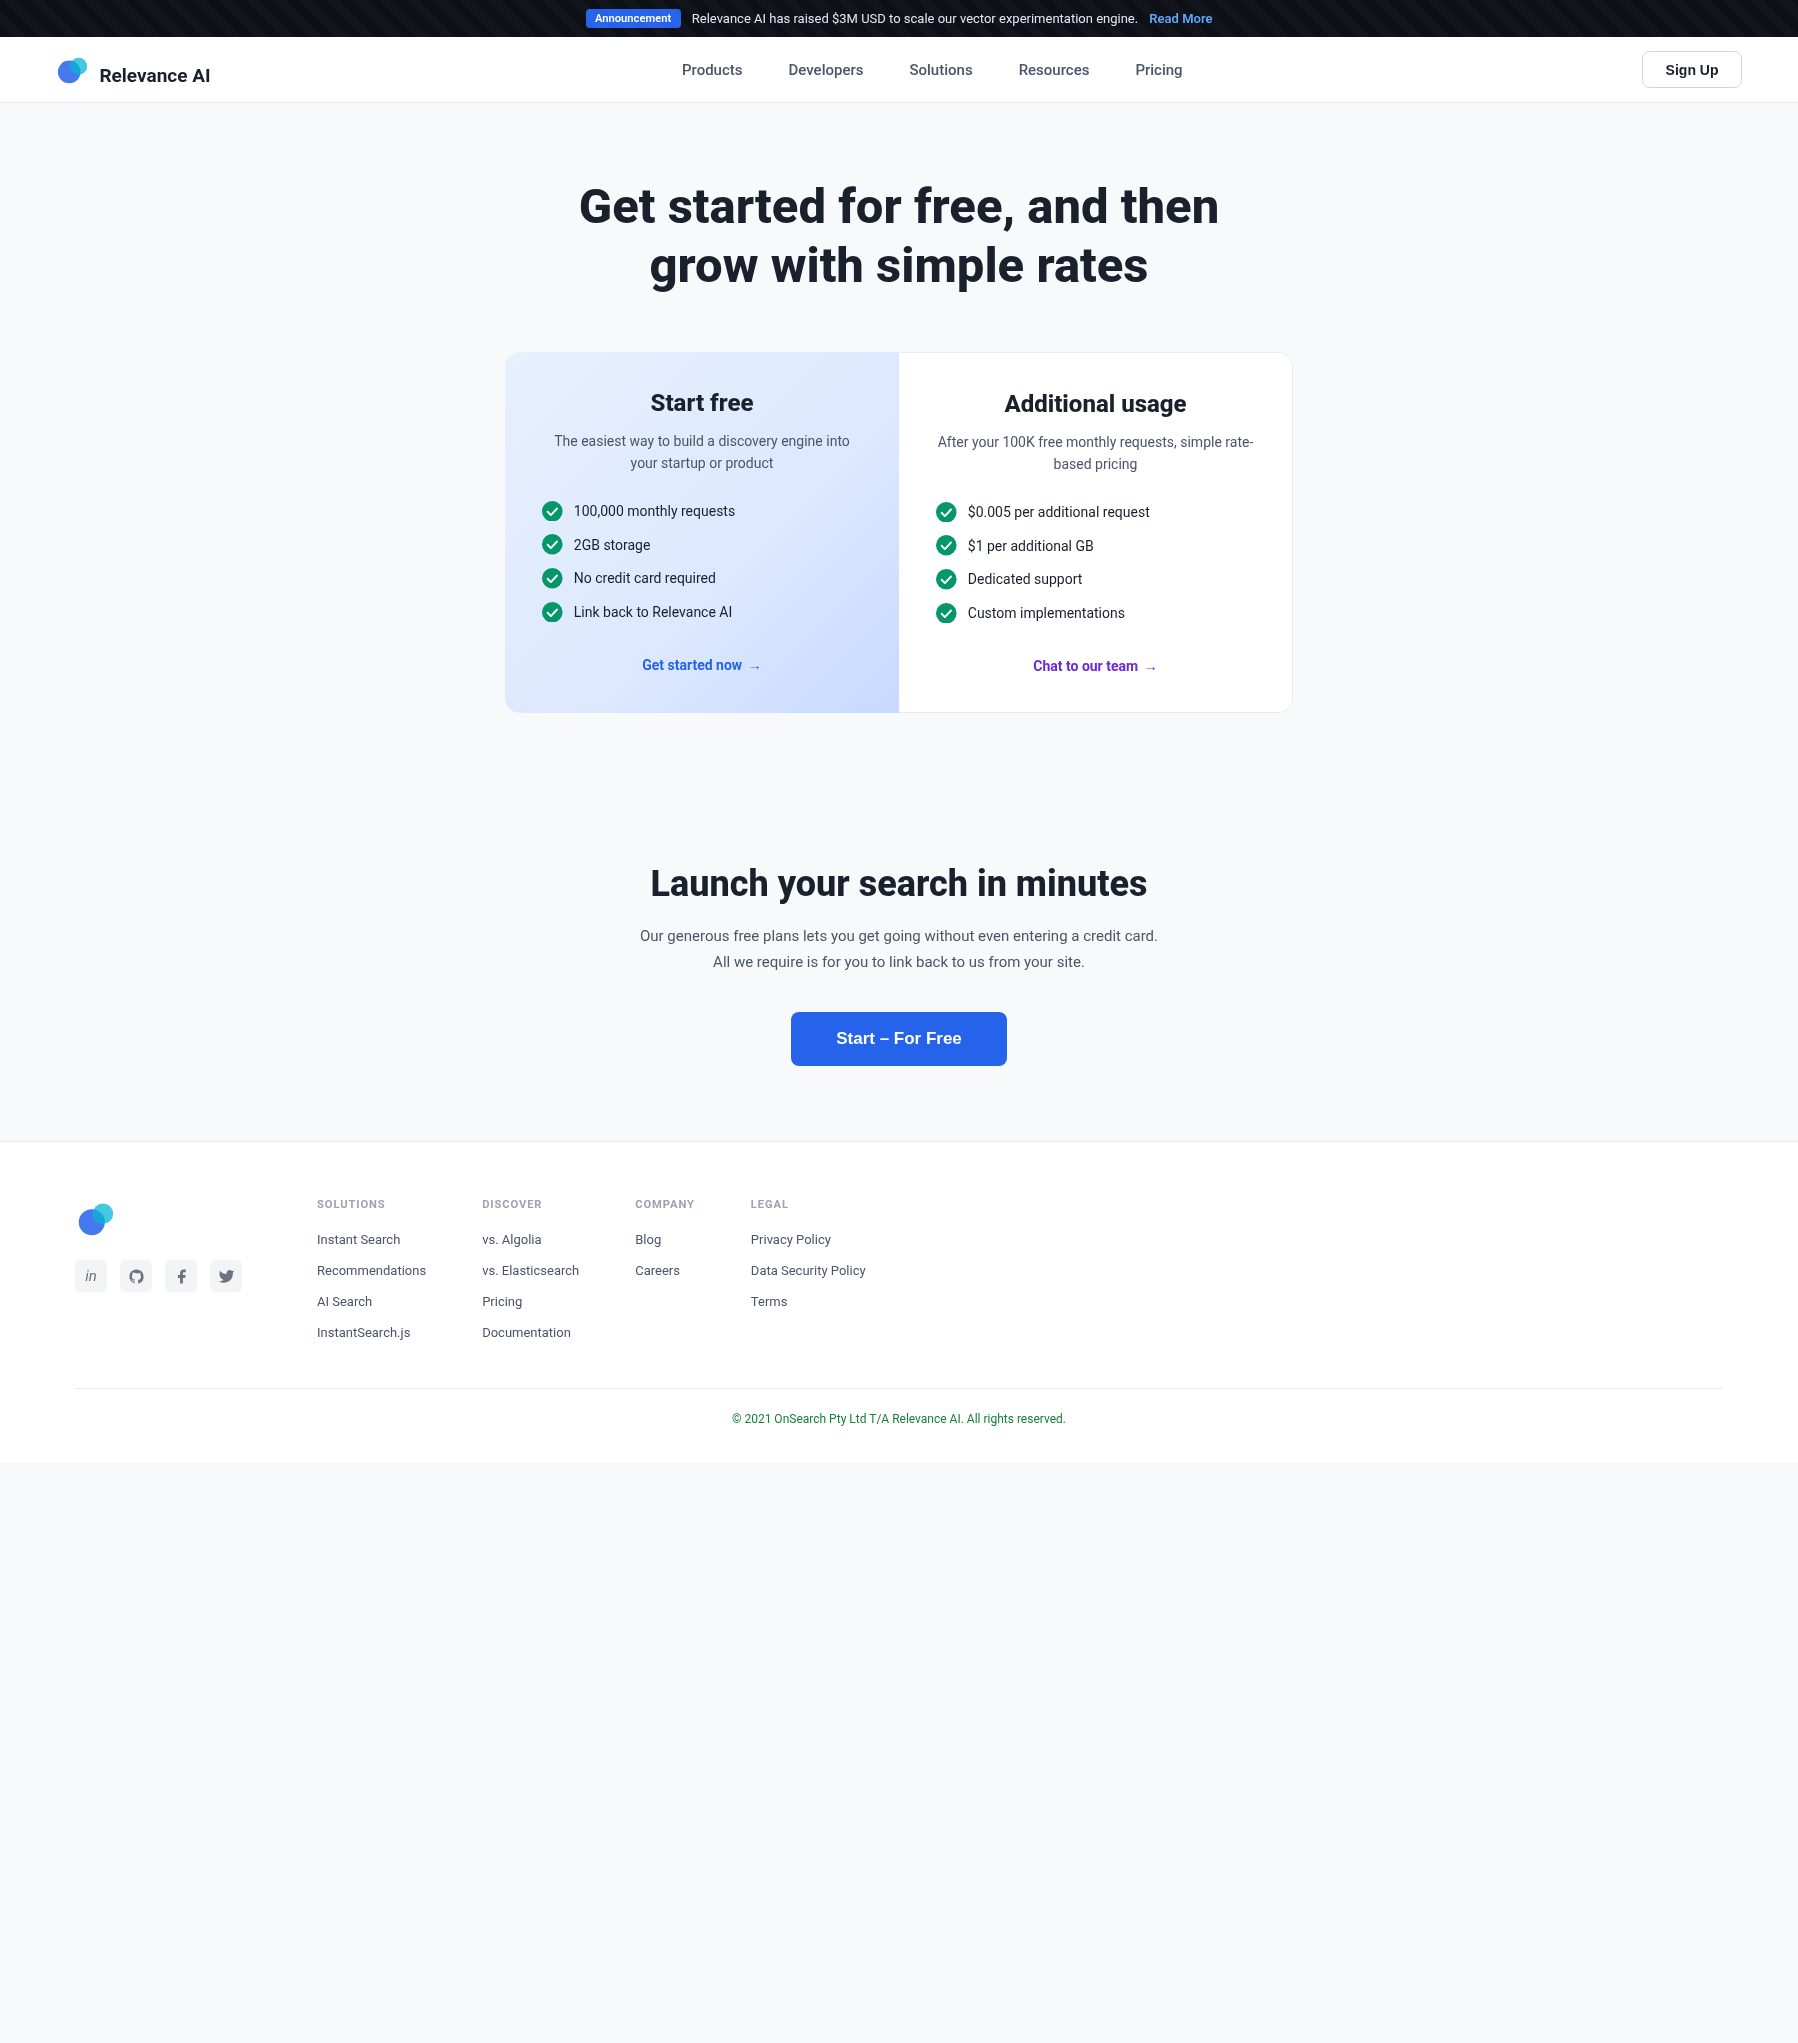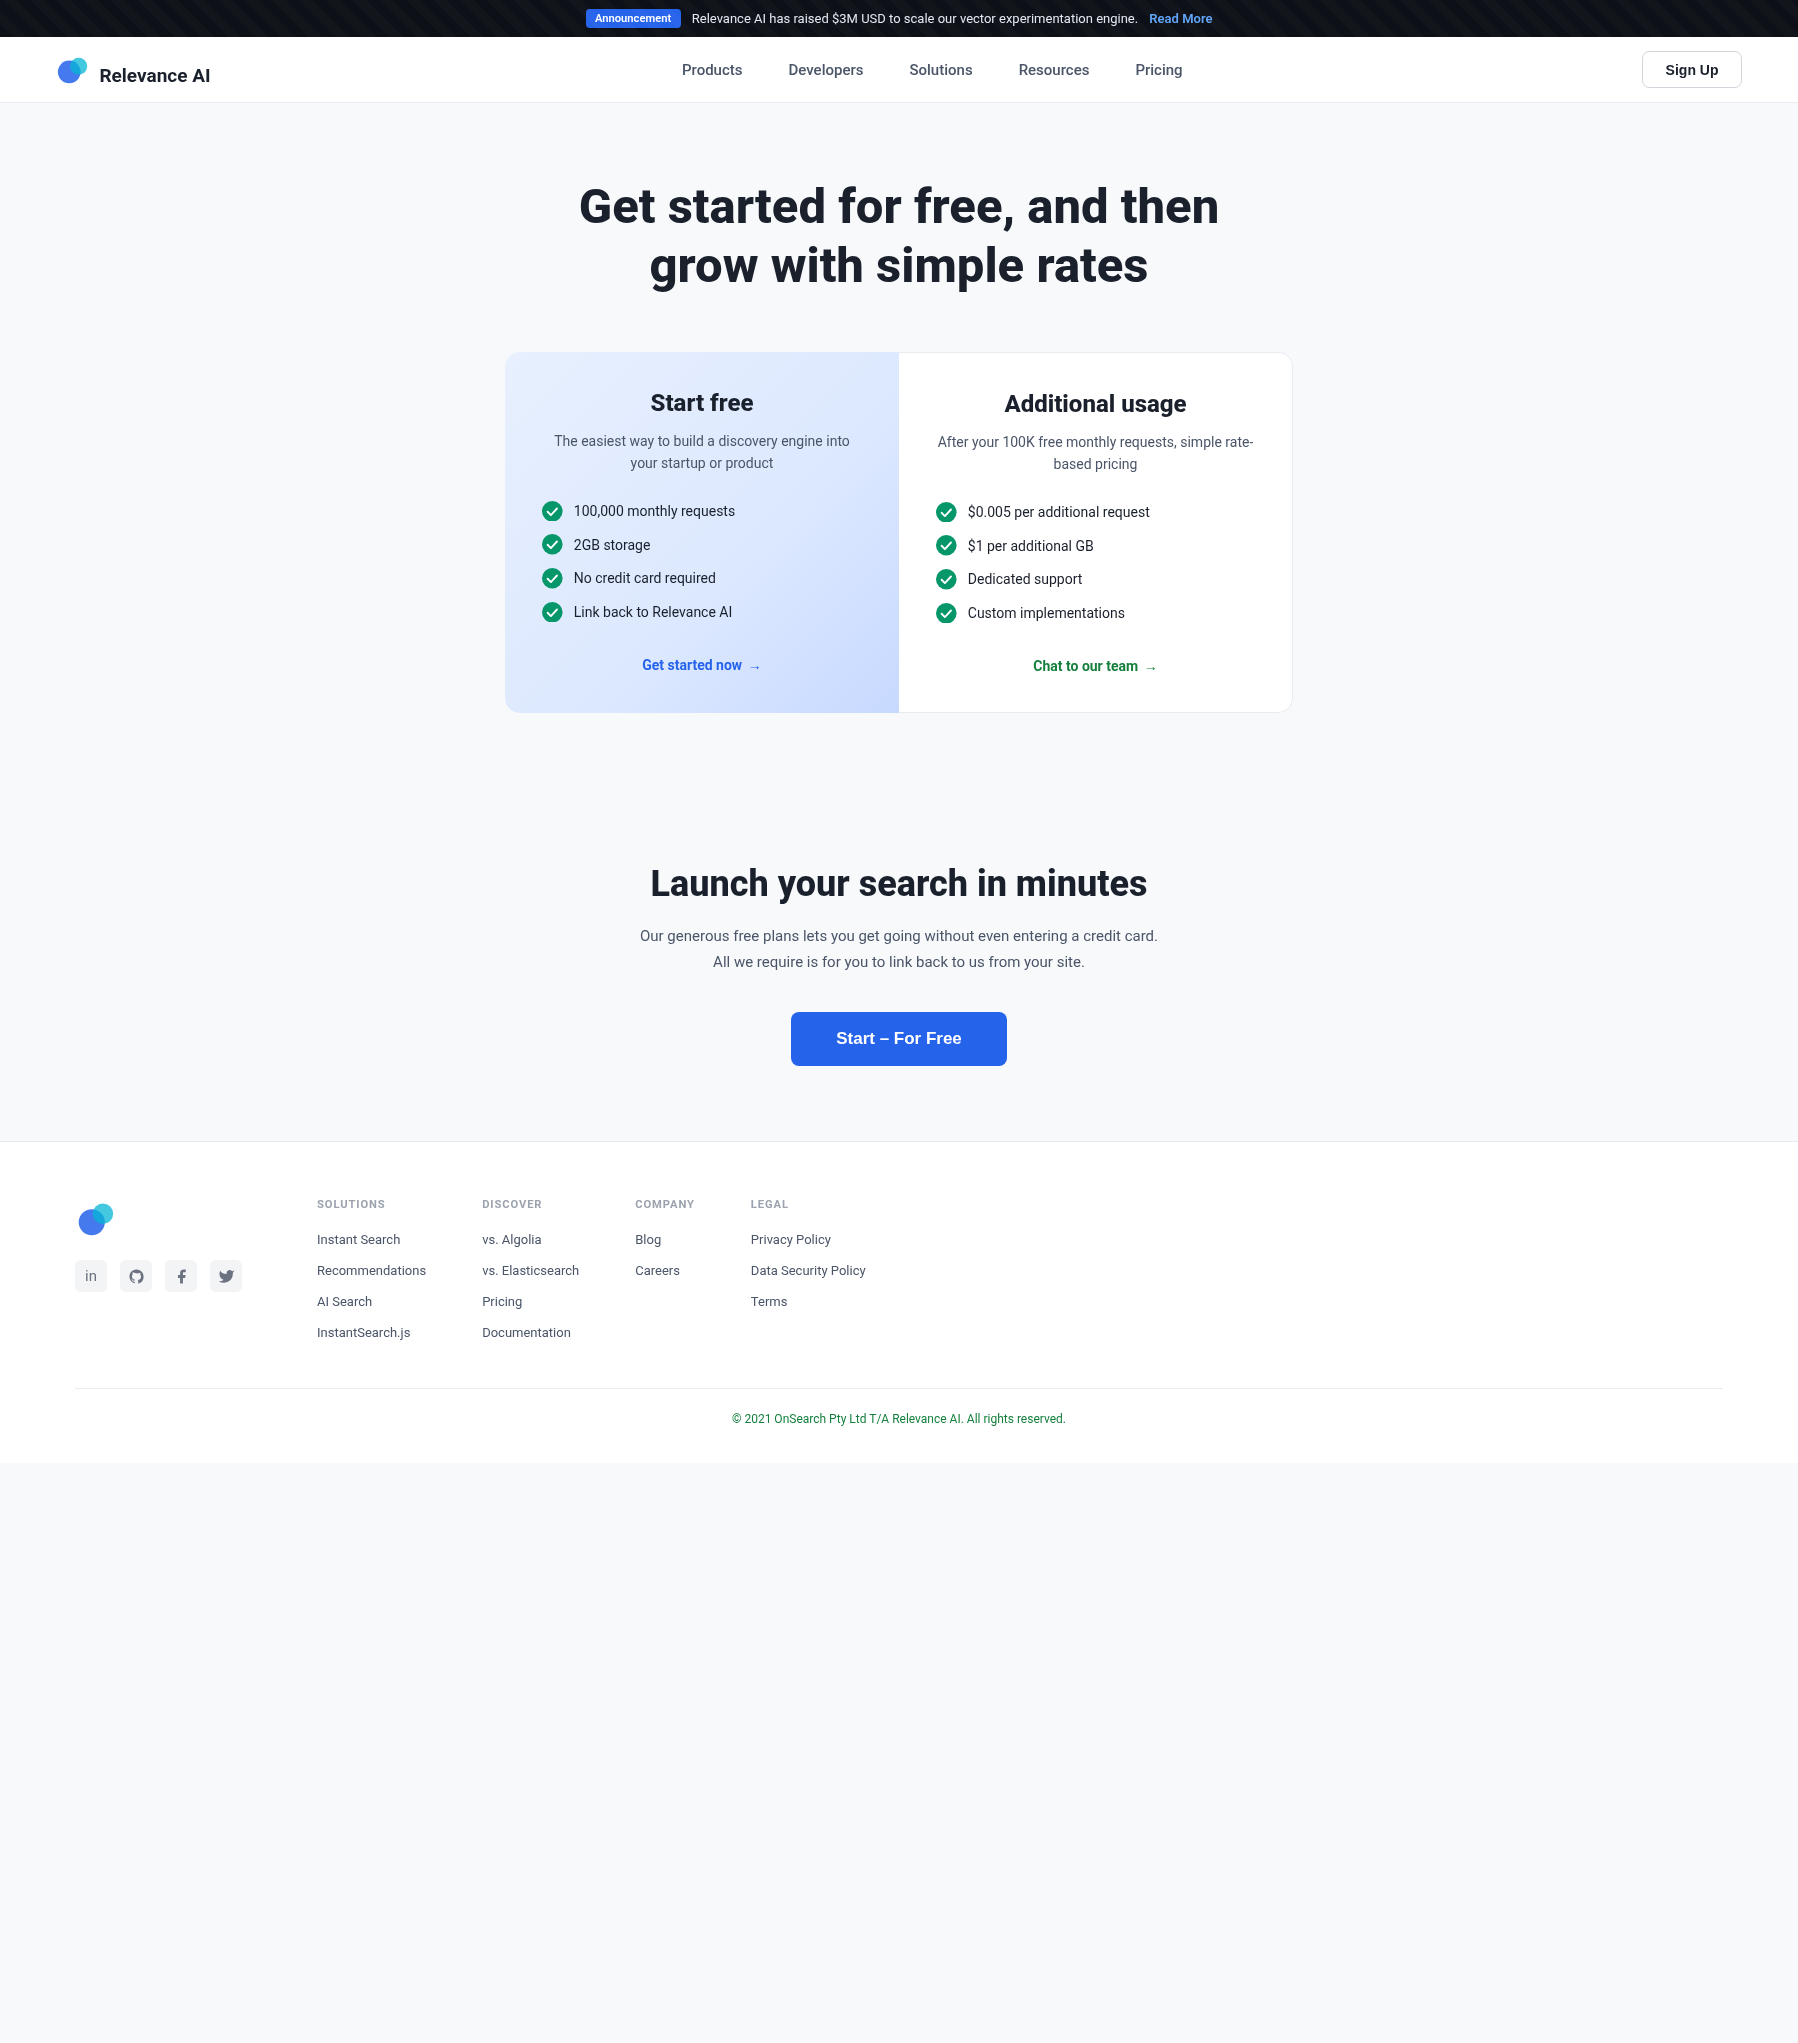--- a/index.html
+++ b/index.html
@@ -167,21 +167,21 @@
       display: inline-flex;
       align-items: center;
       gap: 5.6px;
       color: #2563eb;
       font-weight: 700;
       font-size: 14px;
       text-decoration: none;
       cursor: pointer;
     }
     .card-link-dark {
-      color: #15803d;
+      color: #6d28d9;
     }
 
     
     .launch-section {
       background: #f8f9fb;
       text-align: center;
       padding: 94px 19px 75px;
     }
     .launch-section h2 {
       font-size: 36px;
@@ -227,20 +227,21 @@
     }
     .footer-tagline {
       color: #4a5568;
       font-size: 13px;
       line-height: 1.7;
       margin-bottom: 22.5px;
     }
     .social-links {
       display: flex;
       gap: 13px;
+      font-style: italic;
     }
     .social-icon {
       width: 32px;
       height: 32px;
       border-radius: 5.6px;
       background: #f3f4f6;
       display: flex;
       align-items: center;
       justify-content: center;
       color: #6b7280;

